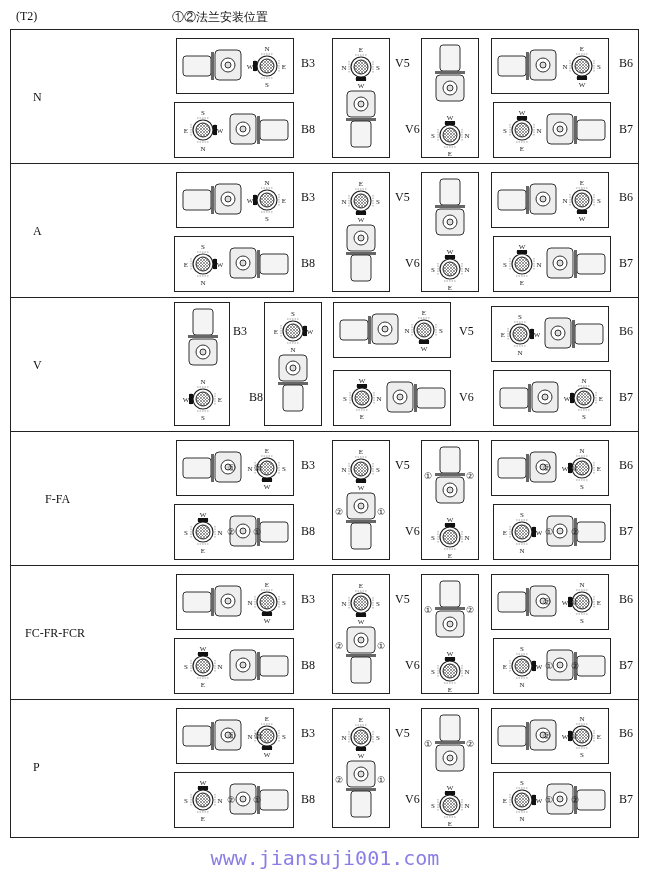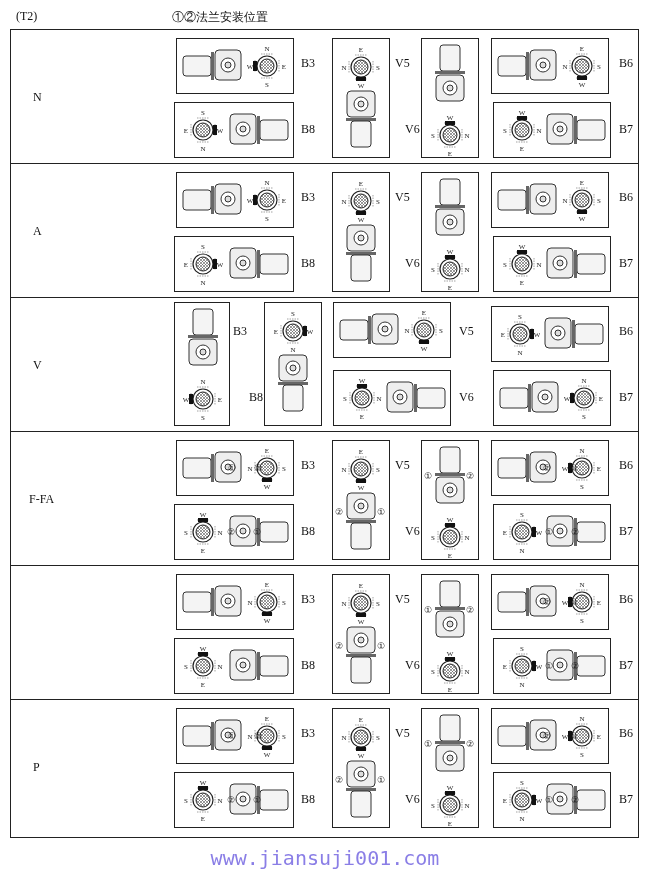--- a/index.html
+++ b/index.html
@@ -494,21 +494,21 @@
             <rect x="6" y="17" width="4" height="10" fill="#111"></rect>
             <text x="20" y="7" font-size="7" text-anchor="middle" font-family="Liberation Serif, serif" fill="#222">N</text>
             <text x="20" y="43" font-size="7" text-anchor="middle" font-family="Liberation Serif, serif" fill="#222">S</text>
             <text x="3" y="25" font-size="7" text-anchor="middle" font-family="Liberation Serif, serif" fill="#222">W</text>
             <text x="37" y="25" font-size="7" text-anchor="middle" font-family="Liberation Serif, serif" fill="#222">E</text>
           </svg></div>
       </div>
       <div class="lbl" style="left: 608px; top: 92px;">B7</div>
     </div>
     <div class="row" style="top: 402px; height: 134px;">
-      <div class="row-label" style="left: 18px;">F-FA</div>
+      <div class="row-label" style="left: 34px;">F-FA</div>
       <div class="box" style="left: 165px; top: 8px; width: 118px; height: 56px;">
         <div class="motor" style="left: 4px; top: 7px;"><svg width="75" height="40">
             <rect x="2" y="10" width="28" height="20" rx="3" fill="#f4f4f4" stroke="#333"></rect>
             <rect x="30" y="6" width="3" height="28" fill="#666"></rect>
             <rect x="34" y="4" width="26" height="30" rx="4" fill="#eee" stroke="#333"></rect>
             <circle cx="47" cy="19" r="7" fill="#fff" stroke="#333"></circle>
             <circle cx="47" cy="19" r="3" fill="#ddd" stroke="#333"></circle>
           </svg></div>
         <div class="comp" style="left: 70px; top: 5px;"><svg width="40" height="44" viewBox="0 0 40 44">
             <defs>
@@ -665,20 +665,21 @@
             <text x="20" y="43" font-size="7" text-anchor="middle" font-family="Liberation Serif, serif" fill="#222">N</text>
             <text x="3" y="25" font-size="7" text-anchor="middle" font-family="Liberation Serif, serif" fill="#222">E</text>
             <text x="37" y="25" font-size="7" text-anchor="middle" font-family="Liberation Serif, serif" fill="#222">W</text>
           </svg></div>
         <span class="lbl" style="font-size: 9px; left: 51px; top: 22px;">①</span>
         <span class="lbl" style="font-size: 9px; left: 77px; top: 22px;">②</span>
       </div>
       <div class="lbl" style="left: 608px; top: 92px;">B7</div>
     </div>
     <div class="row" style="top: 536px; height: 134px;">
+      <div class="row-label" style="left: 14px;">FC-FR-FCR</div>
       <div class="box" style="left: 165px; top: 8px; width: 118px; height: 56px;">
         <div class="motor" style="left: 4px; top: 7px;"><svg width="75" height="40">
             <rect x="2" y="10" width="28" height="20" rx="3" fill="#f4f4f4" stroke="#333"></rect>
             <rect x="30" y="6" width="3" height="28" fill="#666"></rect>
             <rect x="34" y="4" width="26" height="30" rx="4" fill="#eee" stroke="#333"></rect>
             <circle cx="47" cy="19" r="7" fill="#fff" stroke="#333"></circle>
             <circle cx="47" cy="19" r="3" fill="#ddd" stroke="#333"></circle>
           </svg></div>
         <div class="comp" style="left: 70px; top: 5px;"><svg width="40" height="44" viewBox="0 0 40 44">
             <defs>

